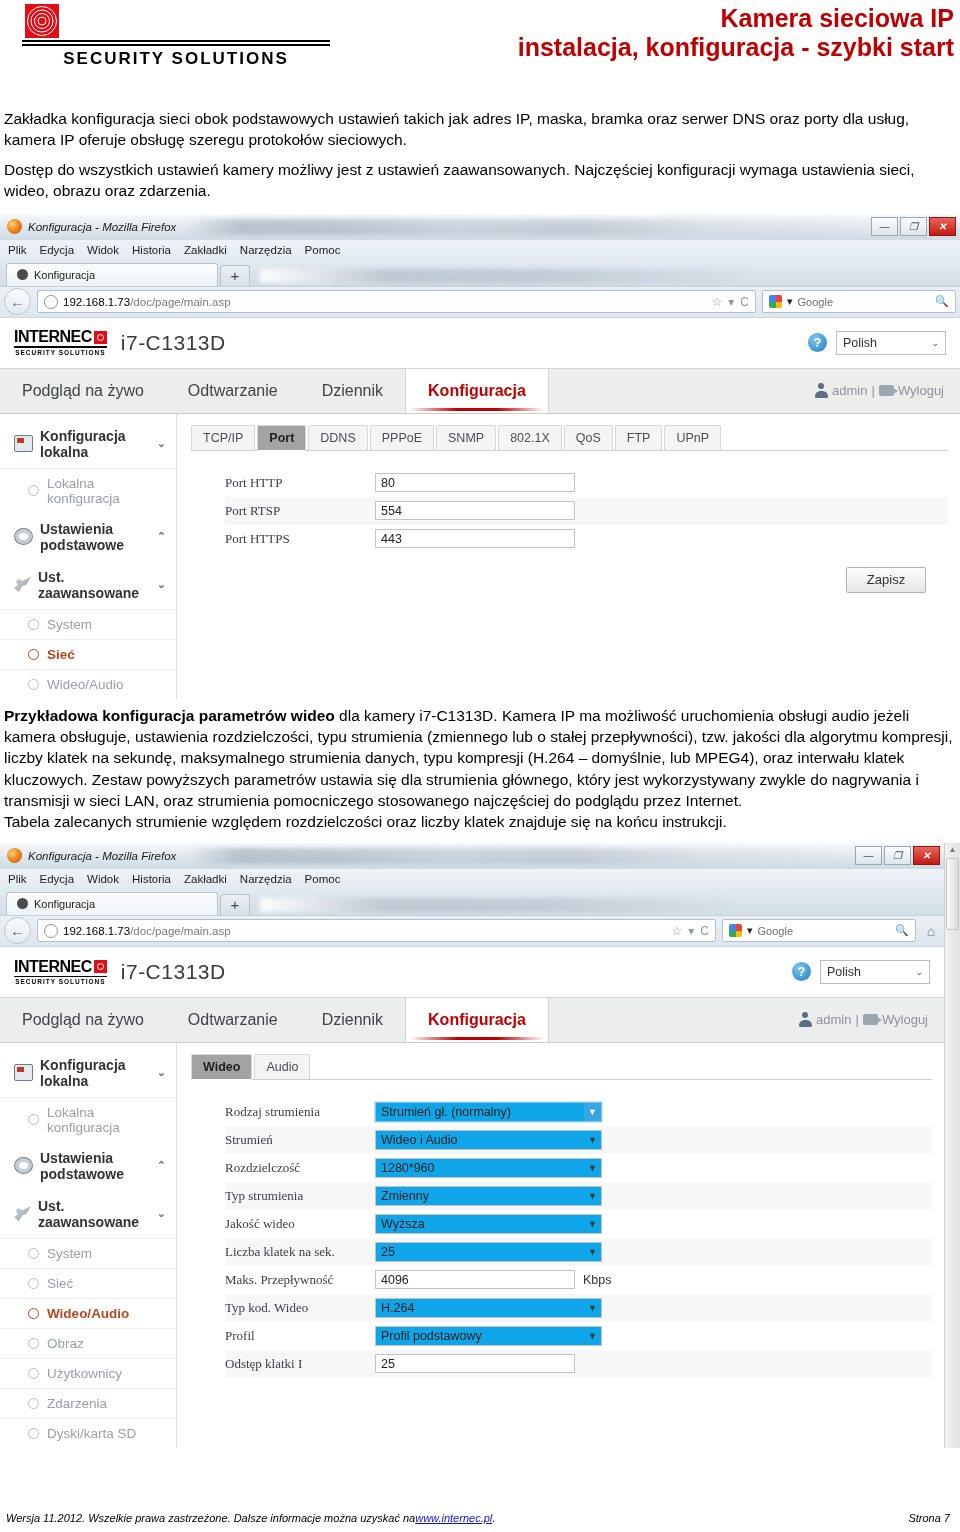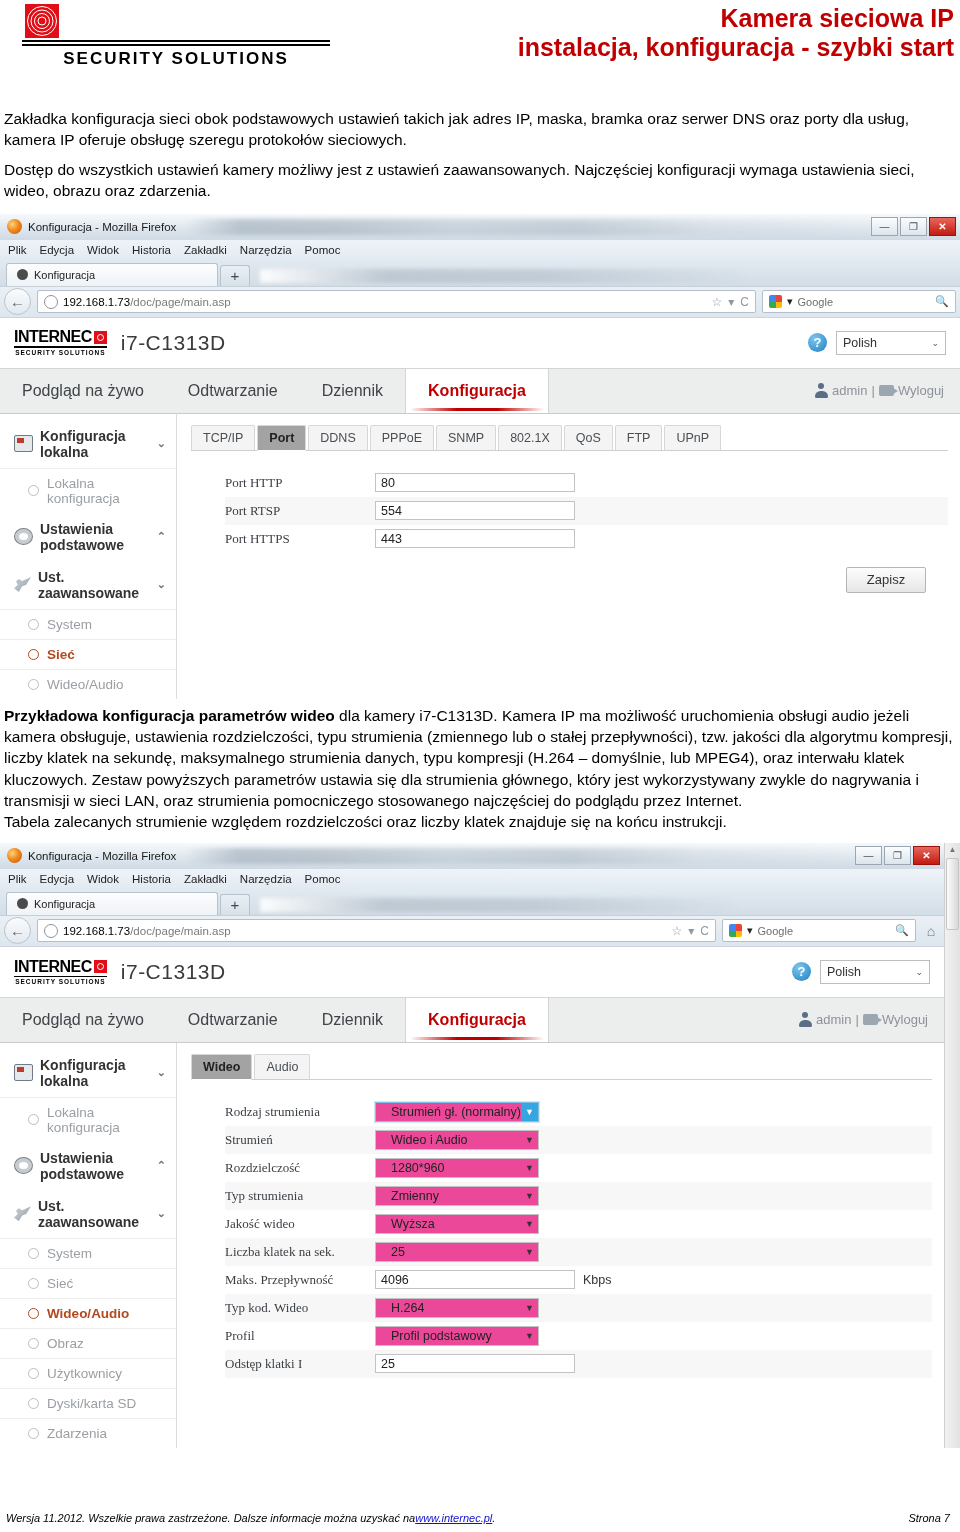--- a/index.html
+++ b/index.html
@@ -30,21 +30,21 @@
   
   .para{font-size:15.5px;line-height:1.38;margin:0 6px 0 4px;text-align:left;}
   .para.p1{margin-top:8px;}
   .para.p2{margin-top:16px;}
   .gap{height:12px;}
 
   
   .shot{border:0;background:#fff;position:relative;}
   .browser{background:#e9eef3;position:relative;font-size:11px;color:#222;}
   .bz-titlebar{height:26px;display:flex;align-items:center;position:relative;
-     background:linear-gradient(180deg,#f6f9fb 0%,#dfe7ee 55%,#cfdae4 100%);}
+     background:linear-gradient(180deg,#f6f9fb 0%,#dfe7ee 55%,#cfdae4 100%);font-style:italic;}
   .bz-ffico{width:15px;height:15px;margin:0 6px 0 7px;border-radius:50%;
      background:radial-gradient(circle at 35% 35%,#ffd27a 0%,#f08a1e 45%,#c54a12 100%);flex:none;}
   .bz-title{font-size:11.5px;color:#1b1b1b;white-space:nowrap;}
   .bz-blur{flex:1;height:16px;margin:0 10px;
      background:linear-gradient(90deg,rgba(190,200,210,0) 0%,rgba(150,165,180,.55) 8%,rgba(120,135,150,.35) 22%,rgba(175,188,200,.45) 40%,rgba(130,145,160,.3) 58%,rgba(185,195,205,.2) 78%,rgba(200,210,220,0) 100%);
      filter:blur(2px);}
   .bz-winbtns{display:flex;gap:2px;margin-right:4px;flex:none;}
   .wbtn{width:25px;height:17px;border:1px solid #9aa7b3;background:linear-gradient(180deg,#fbfdfe,#dde5ec);
      display:flex;align-items:center;justify-content:center;font-size:10px;color:#4a5560;}
   .wbtn.close{background:linear-gradient(180deg,#e8665c,#c21a10);border-color:#9c1109;color:#fff;font-weight:bold;}
@@ -129,22 +129,22 @@
   .tabs{display:flex;align-items:flex-end;border-bottom:1px solid #cfcfcf;}
   .tab{padding:5px 11px;font-size:12.5px;color:#4a4f54;border:1px solid #d7d7d7;border-bottom:none;
      background:#f4f4f4;margin-right:2px;border-radius:2px 2px 0 0;}
   .tab.active{background:#a3a3a3;color:#222;font-weight:bold;position:relative;top:1px;border-bottom:1px solid #fff;}
   .form{padding:18px 0 0 34px;}
   .frow{display:flex;align-items:center;height:28px;}
   .frow:nth-child(even){background:#f7f7f7;}
   .flabel{width:150px;font-size:13px;color:#3a3f44;flex:none;font-family:Liberation Serif, serif;}
   .finput{width:200px;height:19px;border:1px solid #c3c3c3;background:#fff;font-size:12.5px;color:#222;
      display:flex;align-items:center;padding:0 5px;box-sizing:border-box;}
-  .fselect{width:164px;height:20px;border:1px solid #c3c3c3;background:#ec4899;font-size:12.5px;color:#222;
-     display:flex;align-items:center;padding:0 0 0 15px;box-sizing:border-box;}
+  .fselect{width:227px;height:20px;border:1px solid #c3c3c3;background:#0ea5e9;font-size:12.5px;color:#222;
+     display:flex;align-items:center;padding:0 0 0 5px;box-sizing:border-box;}
   .fselect.focus{border-color:#7fc2e8;box-shadow:0 0 0 1px #cfe9f8;}
   .fselect .cv{margin-left:auto;width:17px;height:100%;display:flex;align-items:center;justify-content:center;
      font-size:9px;color:#333;}
   .fselect.focus .cv{background:#35a6e0;color:#fff;}
   .unit{margin-left:8px;font-size:12.5px;color:#333;}
   .save-row{display:flex;justify-content:flex-end;padding:14px 22px 4px 0;}
   .btn{min-width:78px;height:24px;border:1px solid #b5b5b5;border-radius:2px;
      background:linear-gradient(180deg,#fdfdfd,#e6e6e6);font-size:13px;color:#333;
      display:flex;align-items:center;justify-content:center;}
   .vscroll{width:15px;background:linear-gradient(90deg,#f1f1f1,#e2e2e2);border-left:1px solid #cfcfcf;
@@ -473,25 +473,25 @@
               <div class="side-item">
                 <span class="bullet"></span>
                 <span>Obraz</span>
               </div>
               <div class="side-item">
                 <span class="bullet"></span>
                 <span>Użytkownicy</span>
               </div>
               <div class="side-item">
                 <span class="bullet"></span>
+                <span>Zdarzenia</span>
+              </div>
+              <div class="side-item">
+                <span class="bullet"></span>
                 <span>Dyski/karta SD</span>
-              </div>
-              <div class="side-item">
-                <span class="bullet"></span>
-                <span>Zdarzenia</span>
               </div>
             </div>
             <div class="cam-main">
               <div class="tabs">
                 <div class="tab active">Wideo</div>
                 <div class="tab">Audio</div>
               </div>
               <div class="form">
                 <div class="frow">
                   <span class="flabel">Rodzaj strumienia</span>

